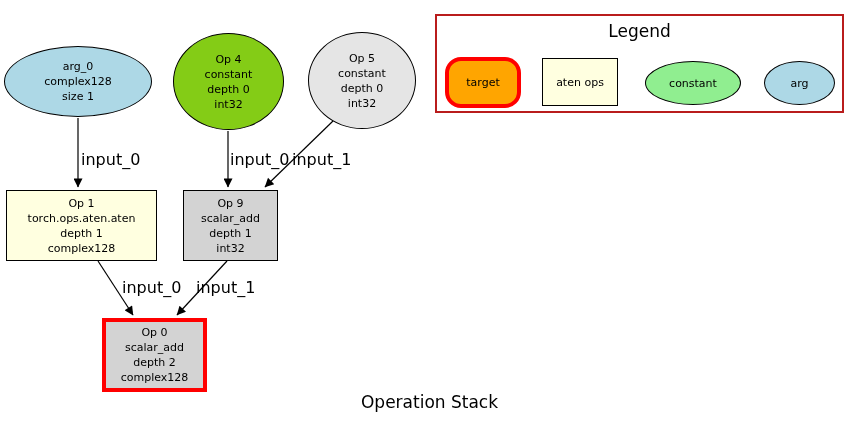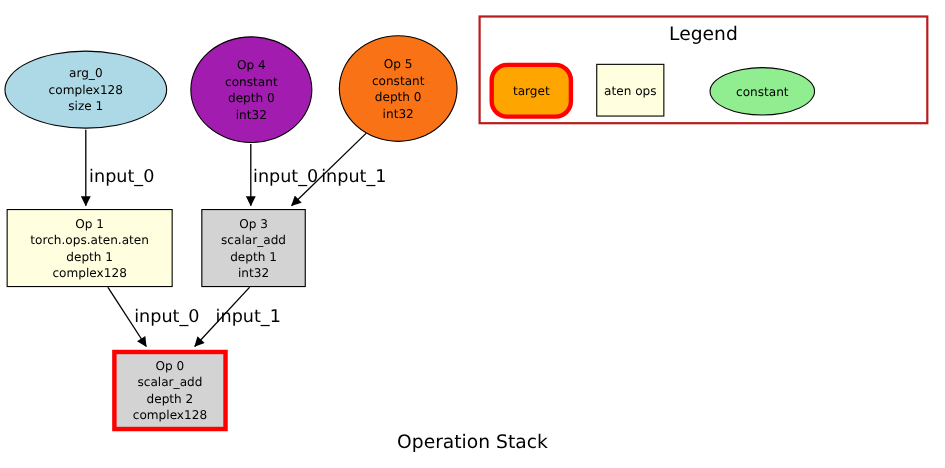--- a/index.html
+++ b/index.html
@@ -91,43 +91,43 @@
     <line x1="98" y1="261" x2="133" y2="315" stroke="#000" stroke-width="1.2" marker-end="url(#arrow)"></line>
     <line x1="227" y1="261" x2="177" y2="315" stroke="#000" stroke-width="1.2" marker-end="url(#arrow)"></line>
   </svg>
 
   <div class="node ellipse" style="left: 4px; top: 46px; width: 148px; height: 71px; background-color: rgb(173, 216, 230);">
     <span>arg_0</span>
     <span>complex128</span>
     <span>size 1</span>
   </div>
 
-  <div class="node ellipse" style="left: 173px; top: 33px; width: 111px; height: 97px; background-color: #a21caf; text-align: center;">
+  <div class="node ellipse" style="left: 173px; top: 33px; width: 111px; height: 97px; background-color: #84cc16; text-align: center;">
     <span>Op 4</span>
     <span>constant</span>
     <span>depth 0</span>
     <span>int32</span>
   </div>
 
-  <div class="node ellipse" style="left: 308px; top: 32px; width: 108px; height: 97px; background-color: #f97316;">
+  <div class="node ellipse" style="left: 308px; top: 32px; width: 108px; height: 97px; background-color: #e5e5e5;">
     <span>Op 5</span>
     <span>constant</span>
     <span>depth 0</span>
     <span>int32</span>
   </div>
 
   <div class="node" style="left: 6px; top: 190px; width: 151px; height: 71px; background-color: rgb(255, 255, 224);">
     <span>Op 1</span>
     <span>torch.ops.aten.aten</span>
     <span>depth 1</span>
     <span>complex128</span>
   </div>
 
   <div class="node" style="left: 183px; top: 190px; width: 95px; height: 71px; background-color: rgb(211, 211, 211);">
-    <span>Op 3</span>
+    <span>Op 9</span>
     <span>scalar_add</span>
     <span>depth 1</span>
     <span>int32</span>
   </div>
 
   <div class="node target" style="left: 102px; top: 318px; width: 105px; height: 74px; background-color: rgb(211, 211, 211); border-color: rgb(255, 0, 0);">
     <span>Op 0</span>
     <span>scalar_add</span>
     <span>depth 2</span>
     <span>complex128</span>
@@ -135,19 +135,20 @@
 
   <div class="edge-label" style="left:81px;  top:153px;">input_0</div>
   <div class="edge-label" style="left:230px; top:153px;">input_0</div>
   <div class="edge-label" style="left:292px; top:153px;">input_1</div>
   <div class="edge-label" style="left:122px; top:281px;">input_0</div>
   <div class="edge-label" style="left:196px; top:281px;">input_1</div>
 
   <div class="legend">
     <div class="legend-title">Legend</div>
     <div class="swatch target" style="left: 8px; top: 41px; width: 76px; height: 51px; background-color: rgb(255, 165, 0); border-color: rgb(255, 0, 0); border-radius: 16px;">target</div>
-    <div class="swatch" style="left: 105px; top: 42px; width: 62px; height: 48px; background-color: rgb(255, 255, 224);">aten ops</div>
+    <div class="swatch" style="left: 105px; top: 42px; width: 76px; height: 48px; background-color: rgb(255, 255, 224);">aten ops</div>
     <div class="swatch ellipse" style="left: 208px; top: 45px; width: 96px; height: 44px; background-color: rgb(144, 238, 144);">constant</div>
+    <div class="swatch ellipse" style="left: 327px; top: 45px; width: 71px; height: 44px; background-color: rgb(173, 216, 230);">arg</div>
   </div>
 
   <div class="graph-title">Operation Stack</div>
 
 </div>
 
 </body></html>

